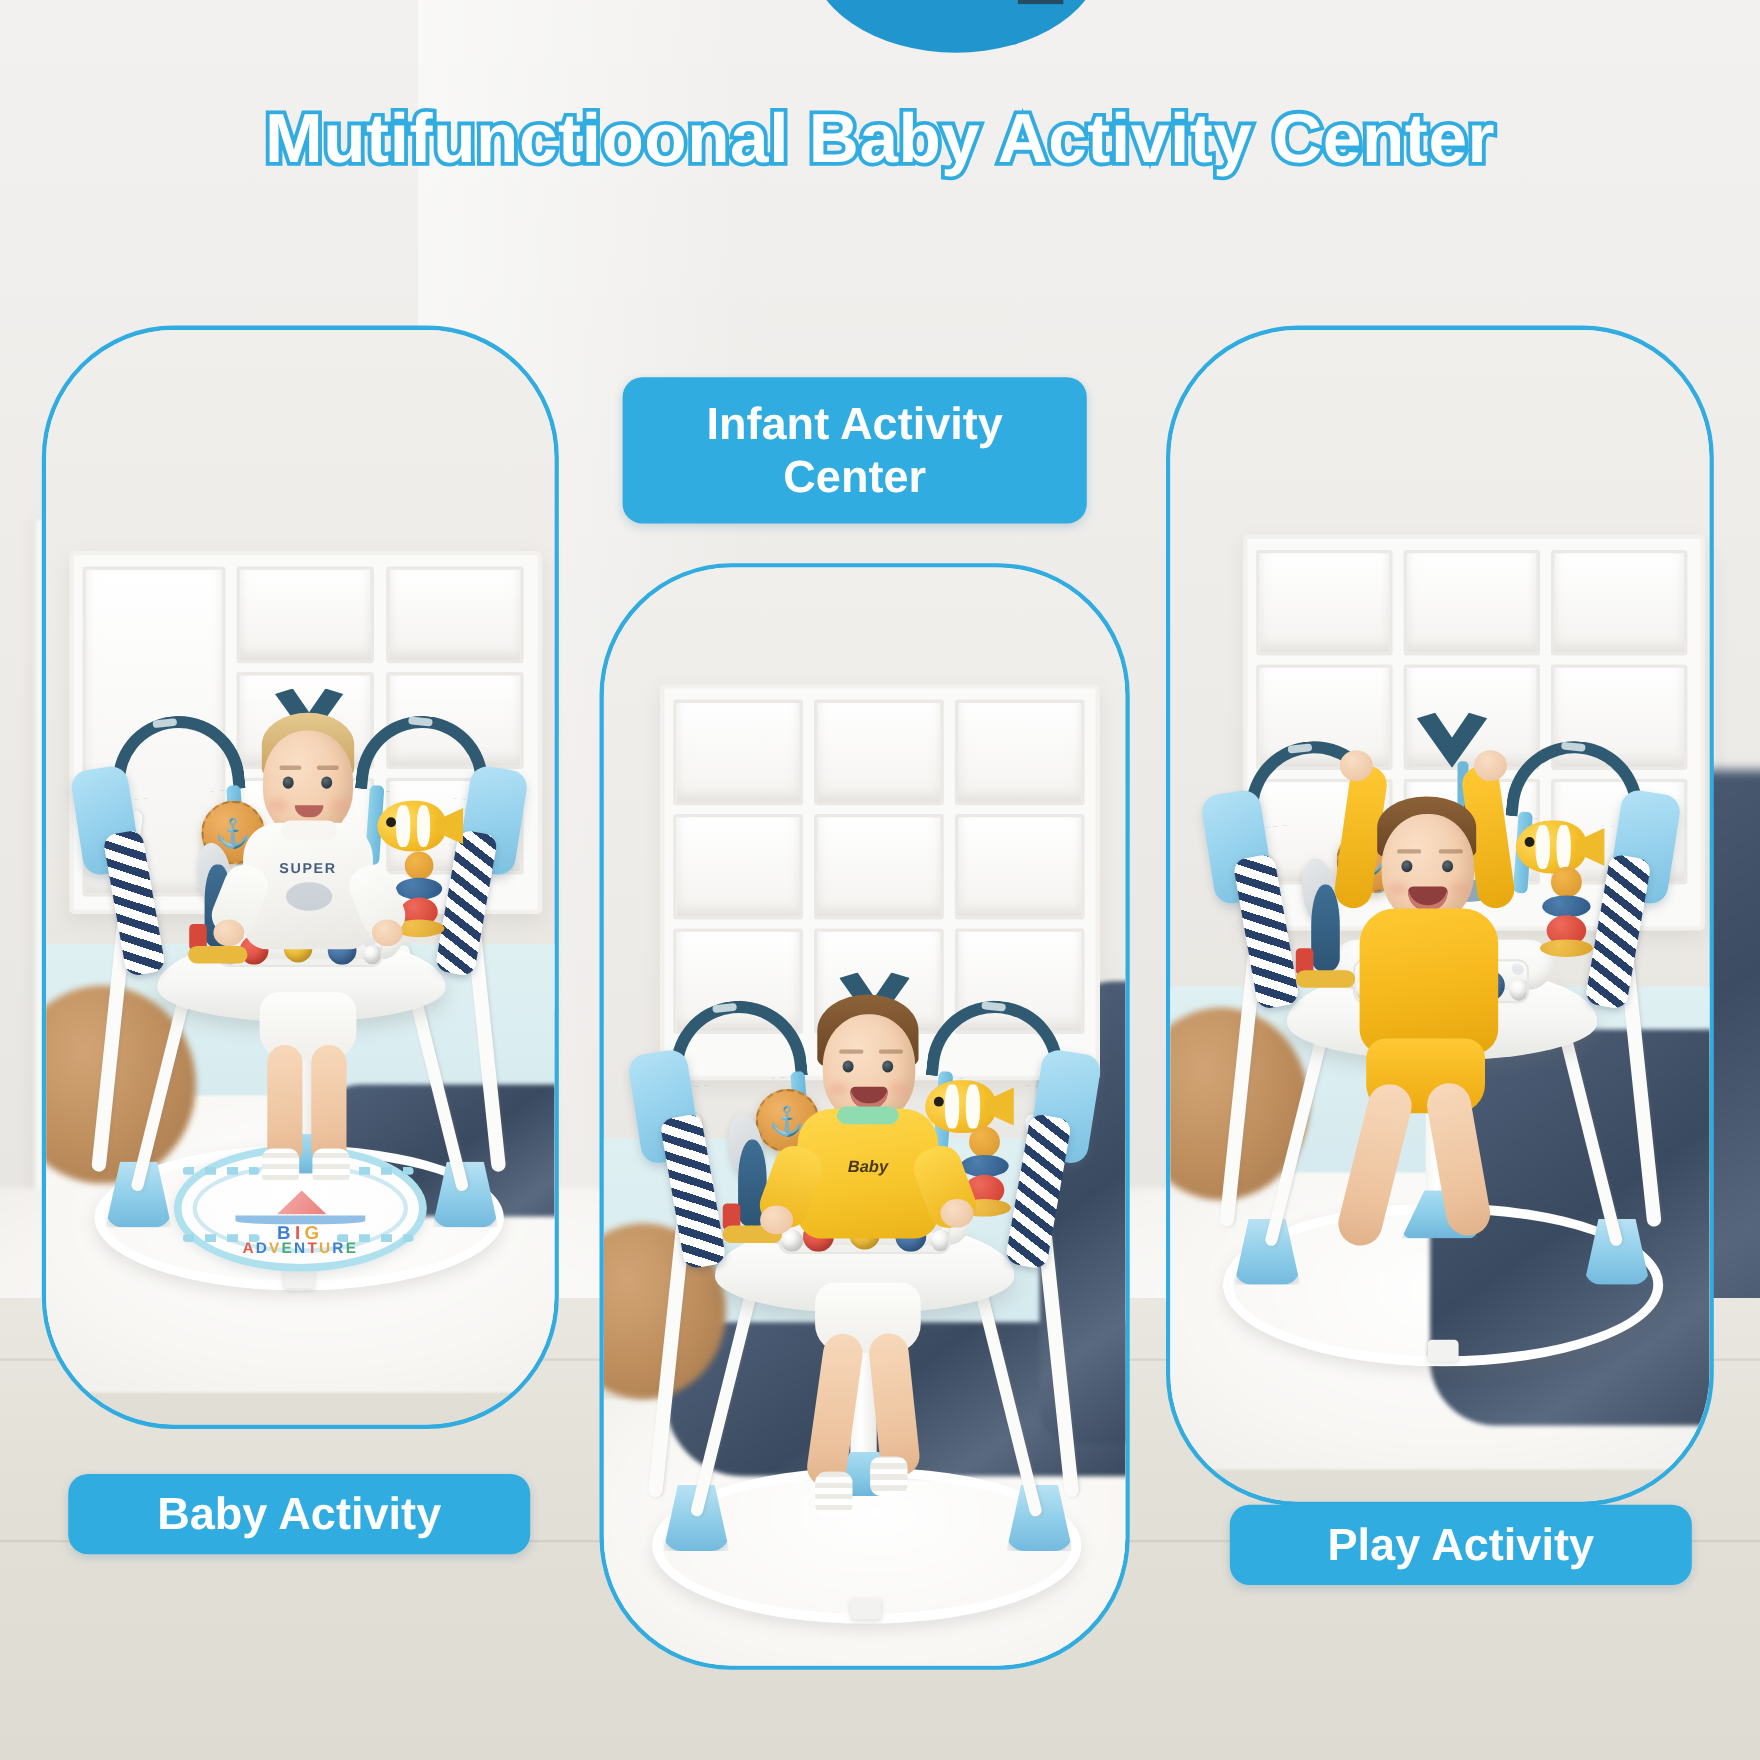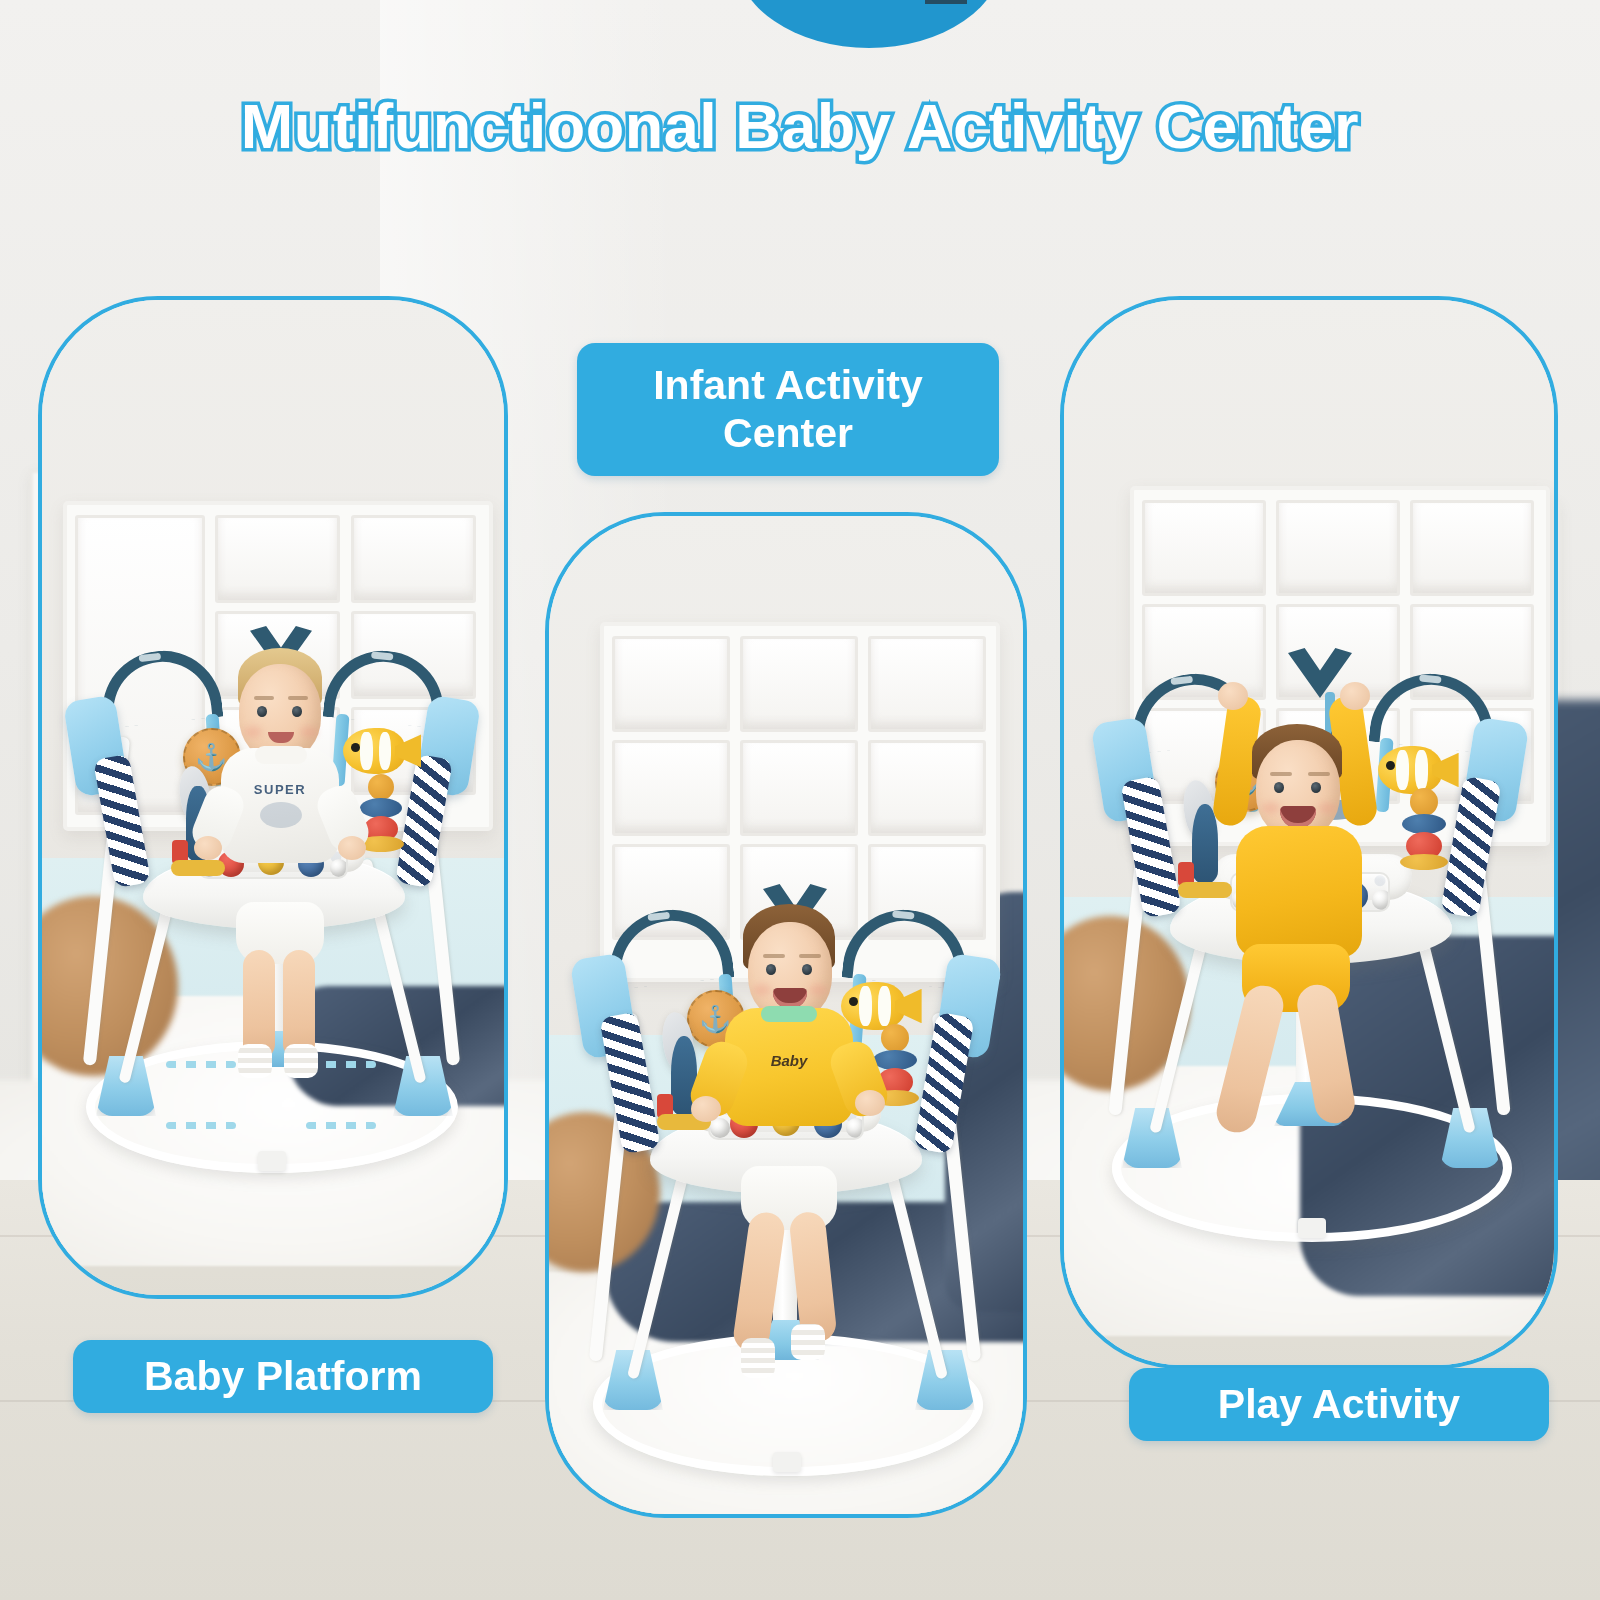--- a/index.html
+++ b/index.html
@@ -358,21 +358,20 @@
     position:absolute;
     background:#31ace0;
     color:#ffffff;
     border-radius:18px;
     font-weight:bold;
     display:flex; align-items:center; justify-content:center;
     text-align:center;
     box-shadow:0 3px 9px rgba(60,120,160,.22);
     z-index:8;
     line-height:1.15;
-    margin-left:11px;
   }
   #badge-center { left:566px; top:343px;  width:422px; height:133px; font-size:41px; padding:0 16px; }
   #badge-left   { left:62px;  top:1340px; width:420px; height:73px;  font-size:41px; }
   #badge-right  { left:1118px; top:1368px; width:420px; height:73px; font-size:41px; }
 </style>
 </head>
 <body>
 
 <div id="bg-scene">
   <div class="bg-wall"></div>
@@ -420,20 +419,33 @@
       <div class="shelf-bin" style="left:288px; top:206px; width:125px; height:88px;"></div>
     </div>
 
     <div class="product" style="left:0; top:0; width:470px; height:1003px;">
 
       <div class="ring" style="left:48px; top:745px; width:372px; height:132px;"></div>
       <div class="foot" style="left:58px;  top:760px;"></div>
       <div class="foot" style="left:355px; top:760px;"></div>
       <div class="ring-clip" style="left:220px; top:855px;"></div>
 
+      <div class="playmat" style="left:120px; top:745px; width:230px; height:115px;">
+        <div class="playmat-inner"></div>
+        <div class="mat-boat">
+          <div class="mat-sail"></div>
+          <div class="mat-hull"></div>
+        </div>
+        <div class="mat-word-big">
+          <span class="mw-b">B</span><span class="mw-r">I</span><span class="mw-y">G</span>
+        </div>
+        <div class="mat-word-adv">
+          <span class="mw-r">A</span><span class="mw-b">D</span><span class="mw-y">V</span><span class="mw-g">E</span><span class="mw-b">N</span><span class="mw-r">T</span><span class="mw-y">U</span><span class="mw-b">R</span><span class="mw-g">E</span>
+        </div>
+      </div>
       <div class="mat-stripe" style="left:128px; top:765px; width:70px;"></div>
       <div class="mat-stripe" style="left:268px; top:765px; width:70px;"></div>
       <div class="mat-stripe" style="left:128px; top:826px; width:70px;"></div>
       <div class="mat-stripe" style="left:268px; top:826px; width:70px;"></div>
 
       <div class="leg" style="left:62px;  top:440px; width:13px; height:330px; transform:rotate(6deg);"></div>
       <div class="leg" style="left:392px; top:440px; width:13px; height:330px; transform:rotate(-6deg);"></div>
       <div class="leg" style="left:108px; top:560px; width:11px; height:230px; transform:rotate(14deg);"></div>
       <div class="leg" style="left:350px; top:560px; width:11px; height:230px; transform:rotate(-14deg);"></div>
 
@@ -741,14 +753,14 @@
 
         <div class="b-diaper" style="left:182px; top:648px; width:108px; height:68px; background:linear-gradient(180deg,#ffc933,#eda90f);"></div>
         <div class="b-leg" style="left:170px; top:688px; width:40px; height:150px; transform:rotate(14deg);"></div>
         <div class="b-leg" style="left:246px; top:688px; width:40px; height:140px; transform:rotate(-10deg);"></div>
       </div>
     </div>
   </div>
 </div>
 
 <div class="badge" id="badge-center">Infant Activity Center</div>
-<div class="badge" id="badge-left">Baby Platform</div>
+<div class="badge" id="badge-left">Baby Activity</div>
 <div class="badge" id="badge-right">Play Activity</div>
 
 </body></html>

